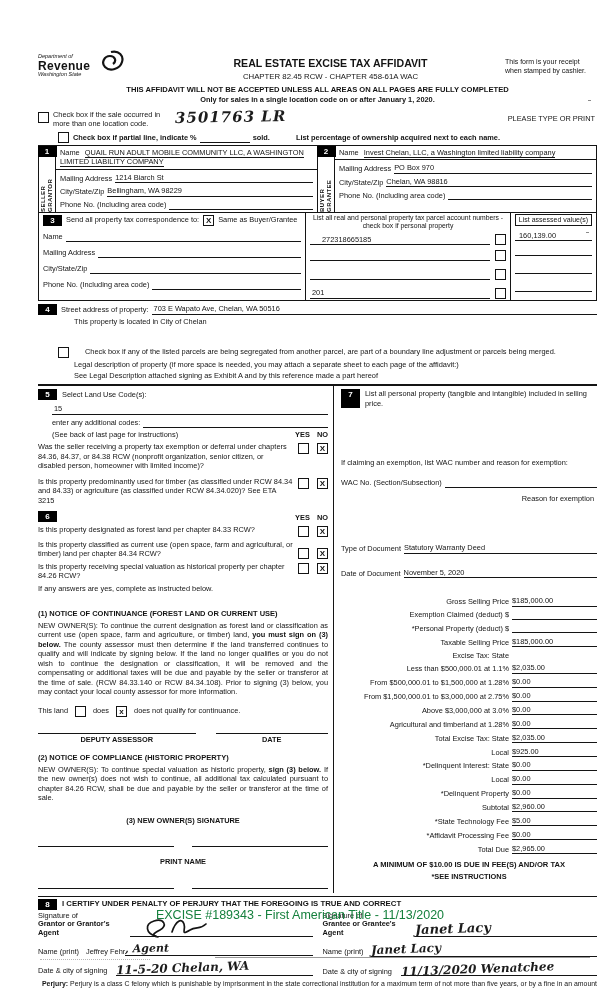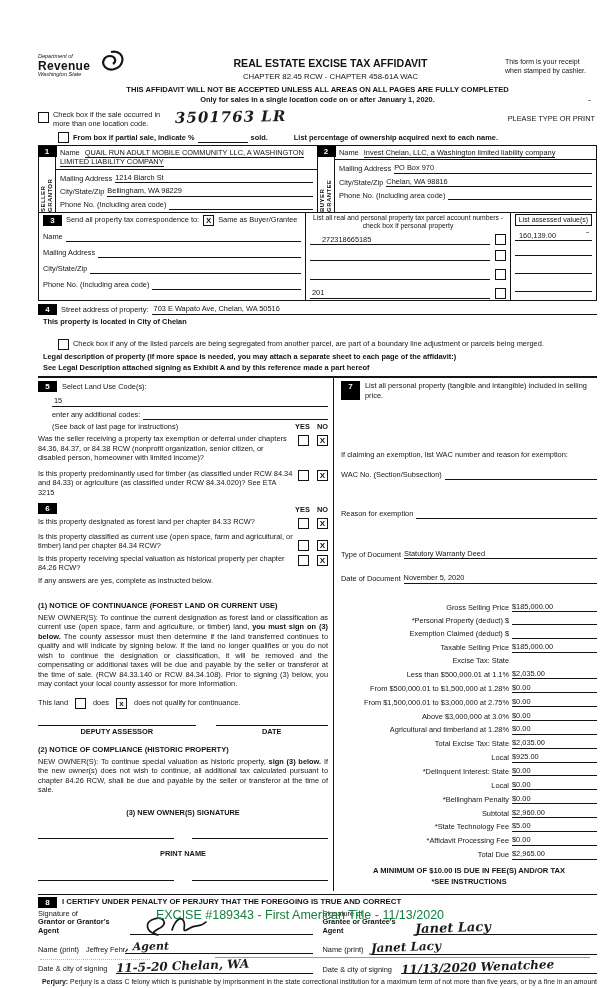--- a/index.html
+++ b/index.html
@@ -63,22 +63,22 @@
   .prow3{display:flex;align-items:flex-end;margin-top:4.5px;}
   .prow3 .pnum{flex:1;border-bottom:1px solid #141414;min-height:9px;padding-left:12px;}
   .prow3 .cb{margin-left:5px;margin-bottom:0;}
   .s3right{flex:1;padding:1px 4px;}
   .vhead{border:1px solid #141414;text-align:center;padding:1px 1px;font-size:7px;}
   .vrow{border-bottom:1px solid #141414;min-height:9px;margin-top:4.5px;padding-left:4px;}
 
   
   .s4{border-bottom:2px solid #141414;padding:3px 0 4px 0;}
   .s4street{display:flex;align-items:flex-end;}
-  .s4in{margin-left:5px;margin-top:2.5px;font-weight:bold;}
-  .segrow{display:flex;margin-left:20px;margin-top:12px;align-items:flex-start;}
+  .s4in{margin-left:36px;margin-top:2.5px;}
+  .segrow{display:flex;margin-left:20px;margin-top:20px;align-items:flex-start;gap:12px;}
   .segrow .cb{margin:0 4px 0 0;}
 
   
   .cols{display:flex;}
   .colL{width:290px;padding:3px 5px 4px 0;}
   .colR{flex:1;border-left:1px solid #141414;padding:3px 0 4px 7px;}
 
   .ynhead{display:flex;justify-content:flex-end;gap:7px;font-weight:bold;}
   .qrow{display:flex;margin-top:3px;}
   .qtext{flex:1;padding-right:5px;}
@@ -159,21 +159,21 @@
 
     <div class="locrow">
       <span class="cb"></span>
       <span class="loctext">Check box if the sale occurred in more than one location code.</span>
       <span class="hand lochand">3501763 LR</span>
       <span class="locright">PLEASE TYPE OR PRINT</span>
     </div>
 
     <div class="partrow">
       <span class="cb"></span>
-      <span>From box if partial sale, indicate %</span>
+      <span>Check box if partial line, indicate %</span>
       <span class="blank48"></span>
       <span>sold.</span>
       <span class="ownlab">List percentage of ownership acquired next to each name.</span>
     </div>
 
     <div class="parties">
       <div class="party seller">
         <div class="pleft">
           <span class="numbox">1</span>
           <div class="vwrap">
@@ -393,44 +393,44 @@
       <div class="colR">
         <div class="s7head">
           <span class="numbox" style="margin-right:5px;">7</span>
           <span style="flex:1;">List all personal property (tangible and intangible) included in selling price.</span>
         </div>
         <div class="exnote">If claiming an exemption, list WAC number and reason for exemption:</div>
         <div class="frow" style="margin-top:10px;">
             <span class="flab">WAC No. (Section/Subsection)</span>
             <span class="fgrow"></span>
           </div>
-        <div class="frow" style="margin-top:29px;">
+        <div class="frow" style="margin-top:6px;flex-direction:column;">
             <span class="flab">Reason for exemption</span>
             <span class="fgrow"></span>
           </div>
         <div class="frow" style="margin-top:30px;">
             <span class="flab">Type of Document</span>
             <span class="fgrow">Statutory Warranty Deed</span>
           </div>
         <div class="frow" style="margin-top:14px;">
             <span class="flab">Date of Document</span>
             <span class="fgrow">November 5, 2020</span>
           </div>
 
         <div style="margin-top:18px;">
           <div class="feerow">
               <span class="fl">Gross Selling Price</span>
               <span class="fv">$185,000.00</span>
             </div>
           <div class="feerow">
+              <span class="fl">Exemption Claimed (deduct) $</span>
+              <span class="fv"></span>
+            </div>
+          <div class="feerow">
               <span class="fl">*Personal Property (deduct) $</span>
-              <span class="fv"></span>
-            </div>
-          <div class="feerow">
-              <span class="fl">Exemption Claimed (deduct) $</span>
               <span class="fv"></span>
             </div>
           <div class="feerow">
               <span class="fl">Taxable Selling Price</span>
               <span class="fv">$185,000.00</span>
             </div>
           <div class="feerow heading">
               <span class="fl">Excise Tax: State</span>
               <span class="fv"></span>
             </div>
@@ -464,21 +464,21 @@
             </div>
           <div class="feerow">
               <span class="fl">*Delinquent Interest: State</span>
               <span class="fv">$0.00</span>
             </div>
           <div class="feerow">
               <span class="fl">Local</span>
               <span class="fv">$0.00</span>
             </div>
           <div class="feerow">
-              <span class="fl">*Bellingham Penalty</span>
+              <span class="fl">*Delinquent Property</span>
               <span class="fv">$0.00</span>
             </div>
           <div class="feerow">
               <span class="fl">Subtotal</span>
               <span class="fv">$2,960.00</span>
             </div>
           <div class="feerow">
               <span class="fl">*State Technology Fee</span>
               <span class="fv">$5.00</span>
             </div>

